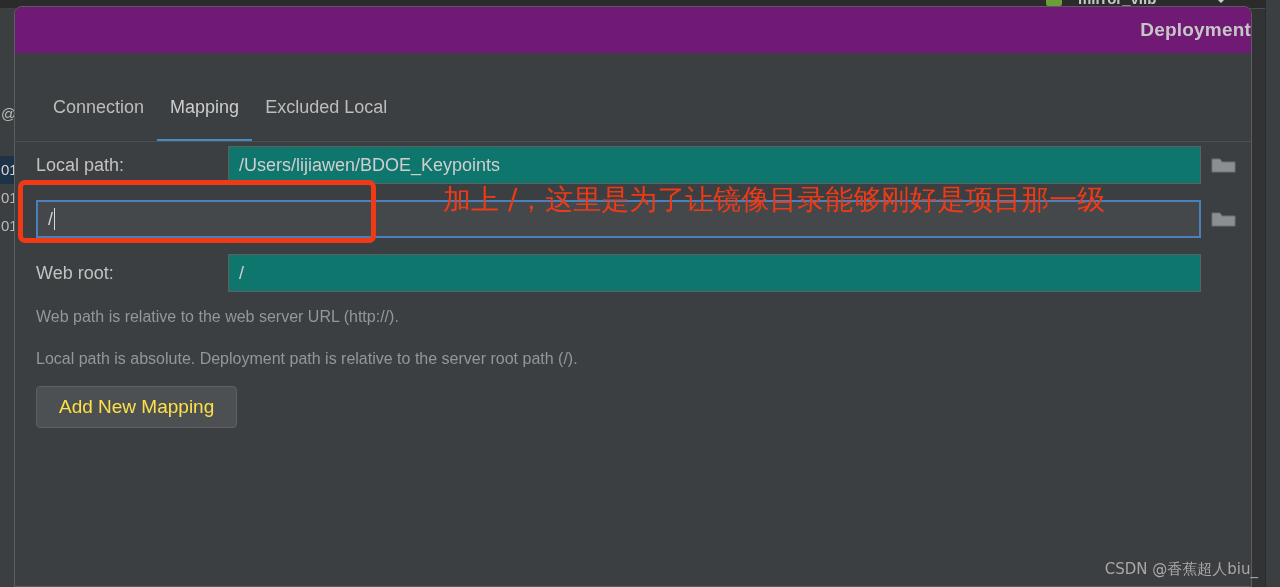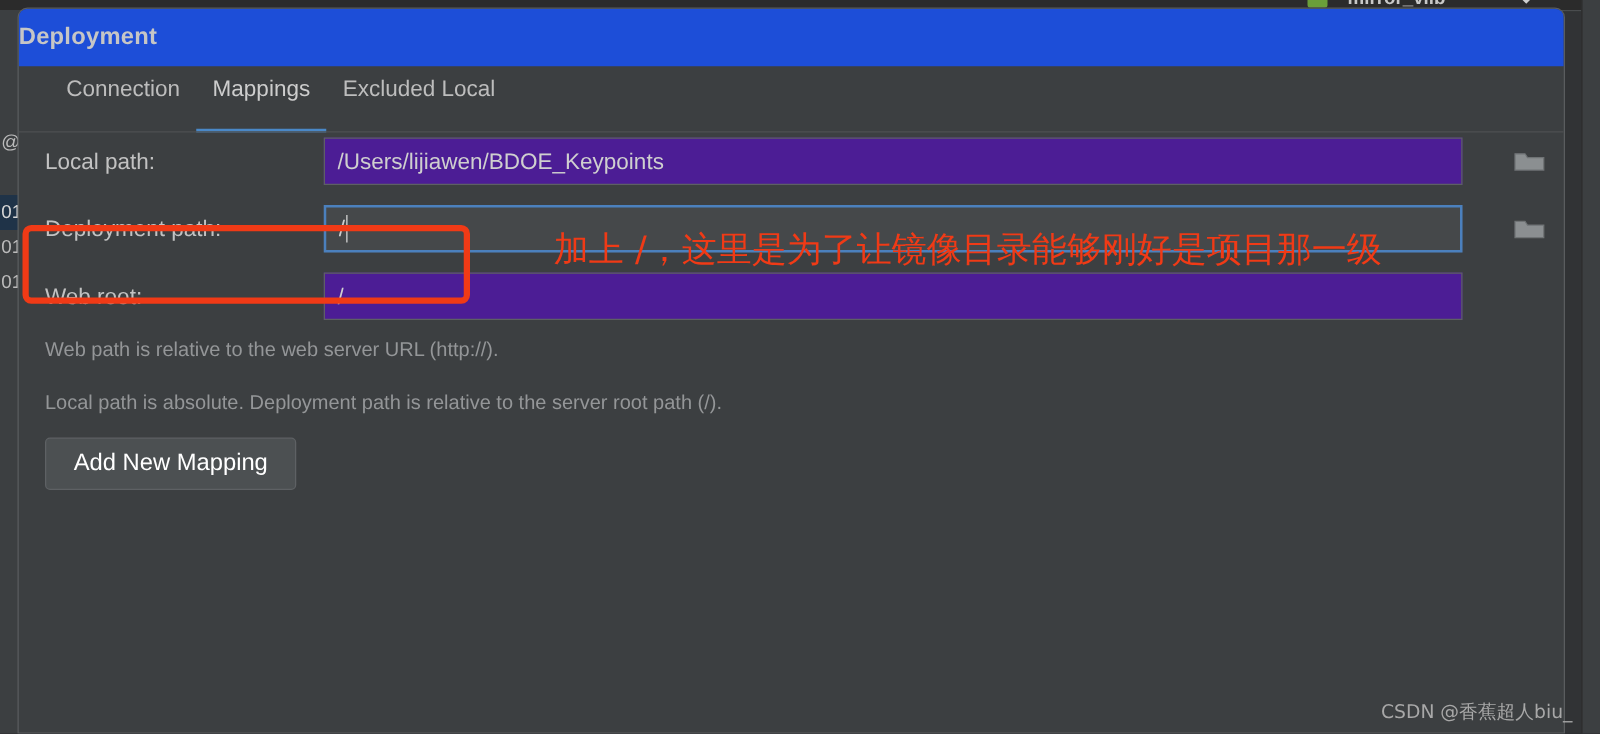--- a/index.html
+++ b/index.html
@@ -107,38 +107,39 @@
     border-top-left-radius: 8px;
     border-top-right-radius: 8px;
     box-sizing: border-box;
     overflow: hidden;
   }
 
   .dlg-titlebar {
     height: 46px;
     display: flex;
     align-items: center;
-    justify-content: flex-start;
-    background: #1d4ed8;
+    justify-content: flex-end;
+    background: #701a75;
     box-sizing: border-box;
   }
   .dlg-title {
     font-size: 19px;
     font-weight: bold;
     color: #c6c6c6;
     letter-spacing: 0.2px;
   }
 
   .tabbar {
     position: relative;
     height: 53px;
     padding-left: 25px;
     display: flex;
     align-items: flex-start;
     box-sizing: border-box;
+    margin-top: 36px;
   }
   .tab {
     position: relative;
     font-size: 18px;
     color: #bdbdbd;
     padding: 8px 13px 0 13px;
     height: 53px;
     box-sizing: border-box;
     white-space: nowrap;
   }
@@ -161,35 +162,34 @@
   .content {
     position: relative;
     padding: 0 12px 0 21px;
   }
 
   .field-row {
     display: flex;
     align-items: center;
     height: 46px;
     margin-bottom: 8px;
-    gap: 31px;
   }
   .field-label {
     width: 192px;
     font-size: 18px;
     color: #c2c2c2;
     white-space: nowrap;
     flex: 0 0 auto;
   }
 
   .textfield {
     position: relative;
     flex: 1 1 auto;
     height: 38px;
-    background: #4c1d95;
+    background: #0f766e;
     border: 1px solid #5d6063;
     box-sizing: border-box;
     display: flex;
     align-items: center;
     padding: 0 10px;
   }
   .textfield .value {
     font-size: 18px;
     color: #cfcfcf;
     white-space: nowrap;
@@ -228,21 +228,21 @@
   }
 
   .btn {
     margin-top: 14px;
     display: inline-block;
     background: #4c5052;
     border: 1px solid #5e6164;
     border-radius: 4px;
     padding: 9px 22px;
     font-size: 19px;
-    color: #ffffff;
+    color: #fde047;
     box-sizing: border-box;
   }
 
   
   .red-box {
     position: absolute;
     left: 18px;
     top: 180px;
     width: 358px;
     height: 63px;
@@ -299,42 +299,41 @@
   <div class="bg-right-edge"></div>
 
   <div class="dialog">
 
     <div class="dlg-titlebar">
       <div class="dlg-title">Deployment</div>
     </div>
 
     <div class="tabbar">
       <div class="tab">Connection</div>
-      <div class="tab active">Mappings</div>
+      <div class="tab active">Mapping</div>
       <div class="tab">Excluded Local</div>
     </div>
 
     <div class="content">
 
       
       <div class="field-row">
         <div class="field-label">Local path:</div>
         <div class="textfield">
           <span class="value">/Users/lijiawen/BDOE_Keypoints</span>
         </div>
         <div class="folder-icon">
           <svg width="30" height="24" viewBox="0 0 30 24">
             <path d="M3 19 L3 6 L11 6 L13 9 L26 9 L26 19 Z" fill="#8b8f91" stroke="#6f7375" stroke-width="1"></path>
           </svg>
         </div>
       </div>
 
       
       <div class="field-row focused">
-        <div class="field-label">Deployment path:</div>
         <div class="textfield">
           <span class="value">/</span>
             <span class="caret"></span>
         </div>
         <div class="folder-icon">
           <svg width="30" height="24" viewBox="0 0 30 24">
             <path d="M3 19 L3 6 L11 6 L13 9 L26 9 L26 19 Z" fill="#8b8f91" stroke="#6f7375" stroke-width="1"></path>
           </svg>
         </div>
       </div>

